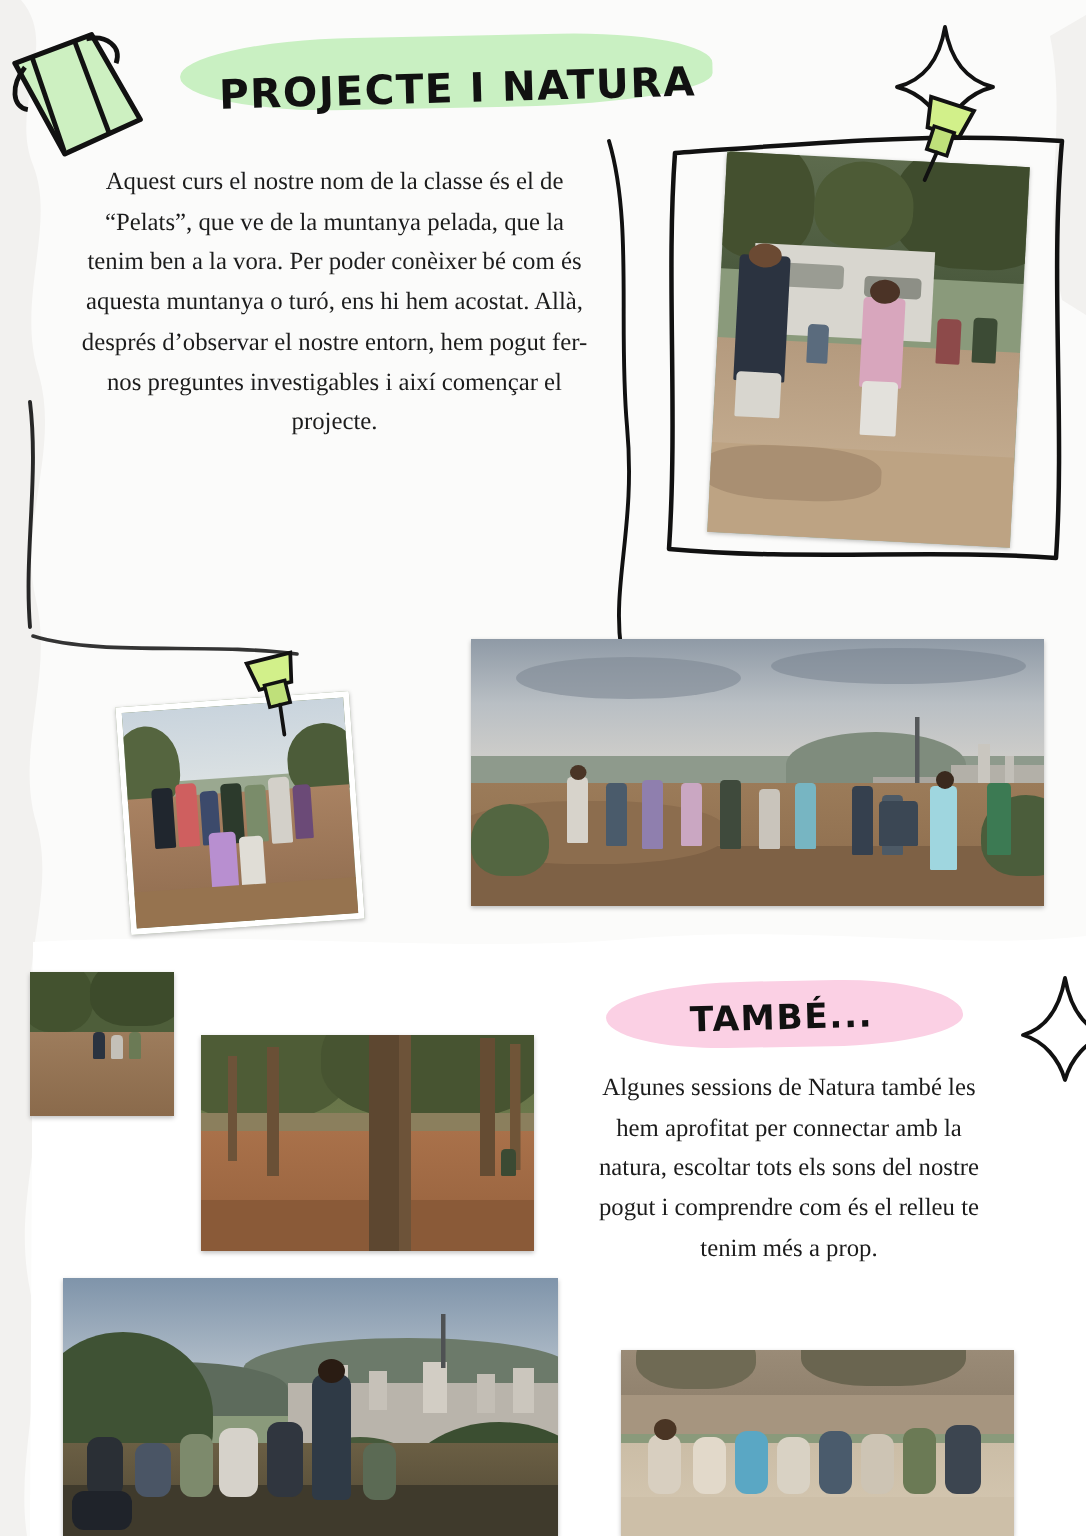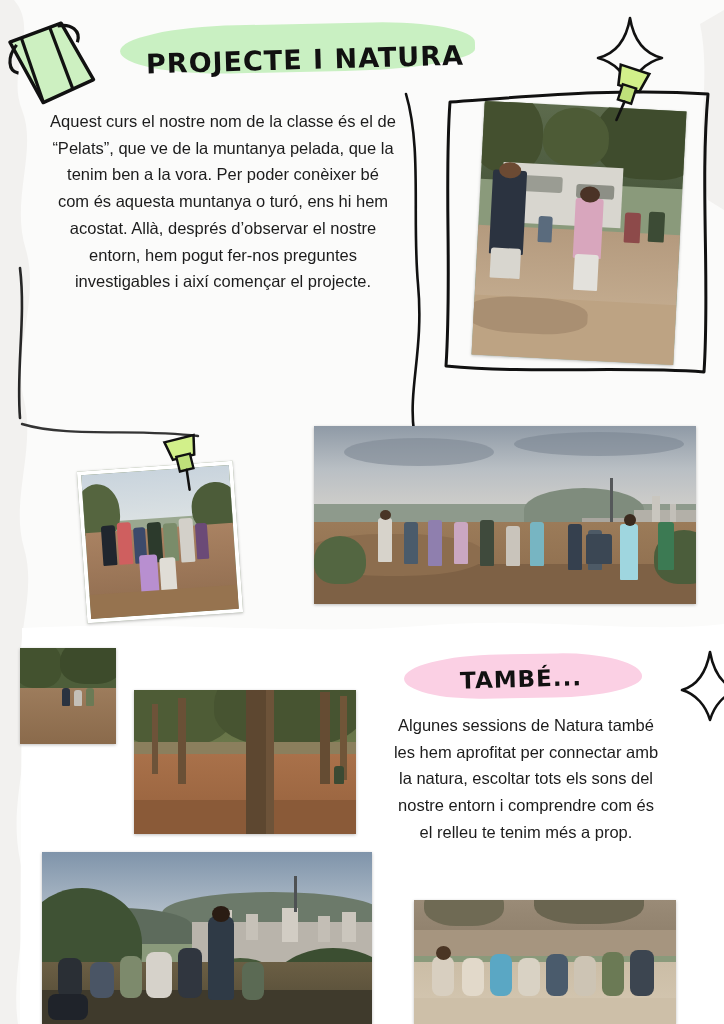--- a/index.html
+++ b/index.html
@@ -63,21 +63,21 @@
   #title-projecte { font-size: 27px; }
   #title-tambe    { font-size: 23px; }
 
   
   .body-text {
     position: absolute;
     font-size: 16.5px;
     line-height: 1.62;
     color: #1c1c1c;
     text-align: center;
-    font-family: Liberation Sans, sans-serif;
+    font-family: Liberation Serif, serif;
   }
 
   
   .clip { position:absolute; }
   .pin  { position:absolute; }
   .sparkle { position:absolute; }
 
   svg { display:block; overflow: visible; }
 </style>
 </head>
@@ -251,21 +251,21 @@
   <div class="person" style="left:200px;top:76px;width:10px;height:18px;background:#3b4a33;"></div>
 </div>
 
 <div class="highlight-pink" style="left:404px; top:654px; width:238px; height:44px; transform:rotate(-1deg);"></div>
 <div class="title-text" id="title-tambe" style="left:460px; top:666px;">TAMBÉ...</div>
 
 <svg class="sparkle" style="left:682px; top:648px;" width="56" height="74">
   <path d="M28,4 C32,26 42,38 56,42 C42,46 32,58 28,72 C24,58 14,46 0,42 C14,38 24,26 28,4 Z" fill="none" stroke="#111" stroke-width="2.6" stroke-linejoin="round"></path>
 </svg>
 
-<div class="body-text" id="body-tambe" style="left:390px; top:712px; width:272px;">Algunes sessions de Natura també les hem aprofitat per connectar amb la natura, escoltar tots els sons del nostre entorn i comprendre com és el relleu te tenim més a prop.</div>
+<div class="body-text" id="body-tambe" style="left:390px; top:712px; width:272px;">Algunes sessions de Natura també les hem aprofitat per connectar amb la natura, escoltar tots els sons del nostre pogut i comprendre com és el relleu te tenim més a prop.</div>
 
 <div class="photo" id="photo-viewpoint-city" style="left:42px; top:852px; width:330px; height:172px;">
   <div class="sky" style="top:0;height:70px;background:linear-gradient(#7f94aa,#b8c3cd);"></div>
 
   <div style="position:absolute;left:120px;top:40px;width:220px;height:42px;background:#6c7a6a;border-radius:50% 50% 0 0;"></div>
   <div style="position:absolute;left:0;top:56px;width:150px;height:36px;background:#5d6b5c;border-radius:40% 50% 0 0;"></div>
 
   <div style="position:absolute;left:150px;top:70px;width:180px;height:52px;background:#b9b4ab;"></div>
   <div class="bldg" style="left:176px;top:58px;width:14px;height:30px;background:#cfcac1;"></div>
   <div class="bldg" style="left:204px;top:62px;width:12px;height:26px;background:#c6c1b8;"></div>

